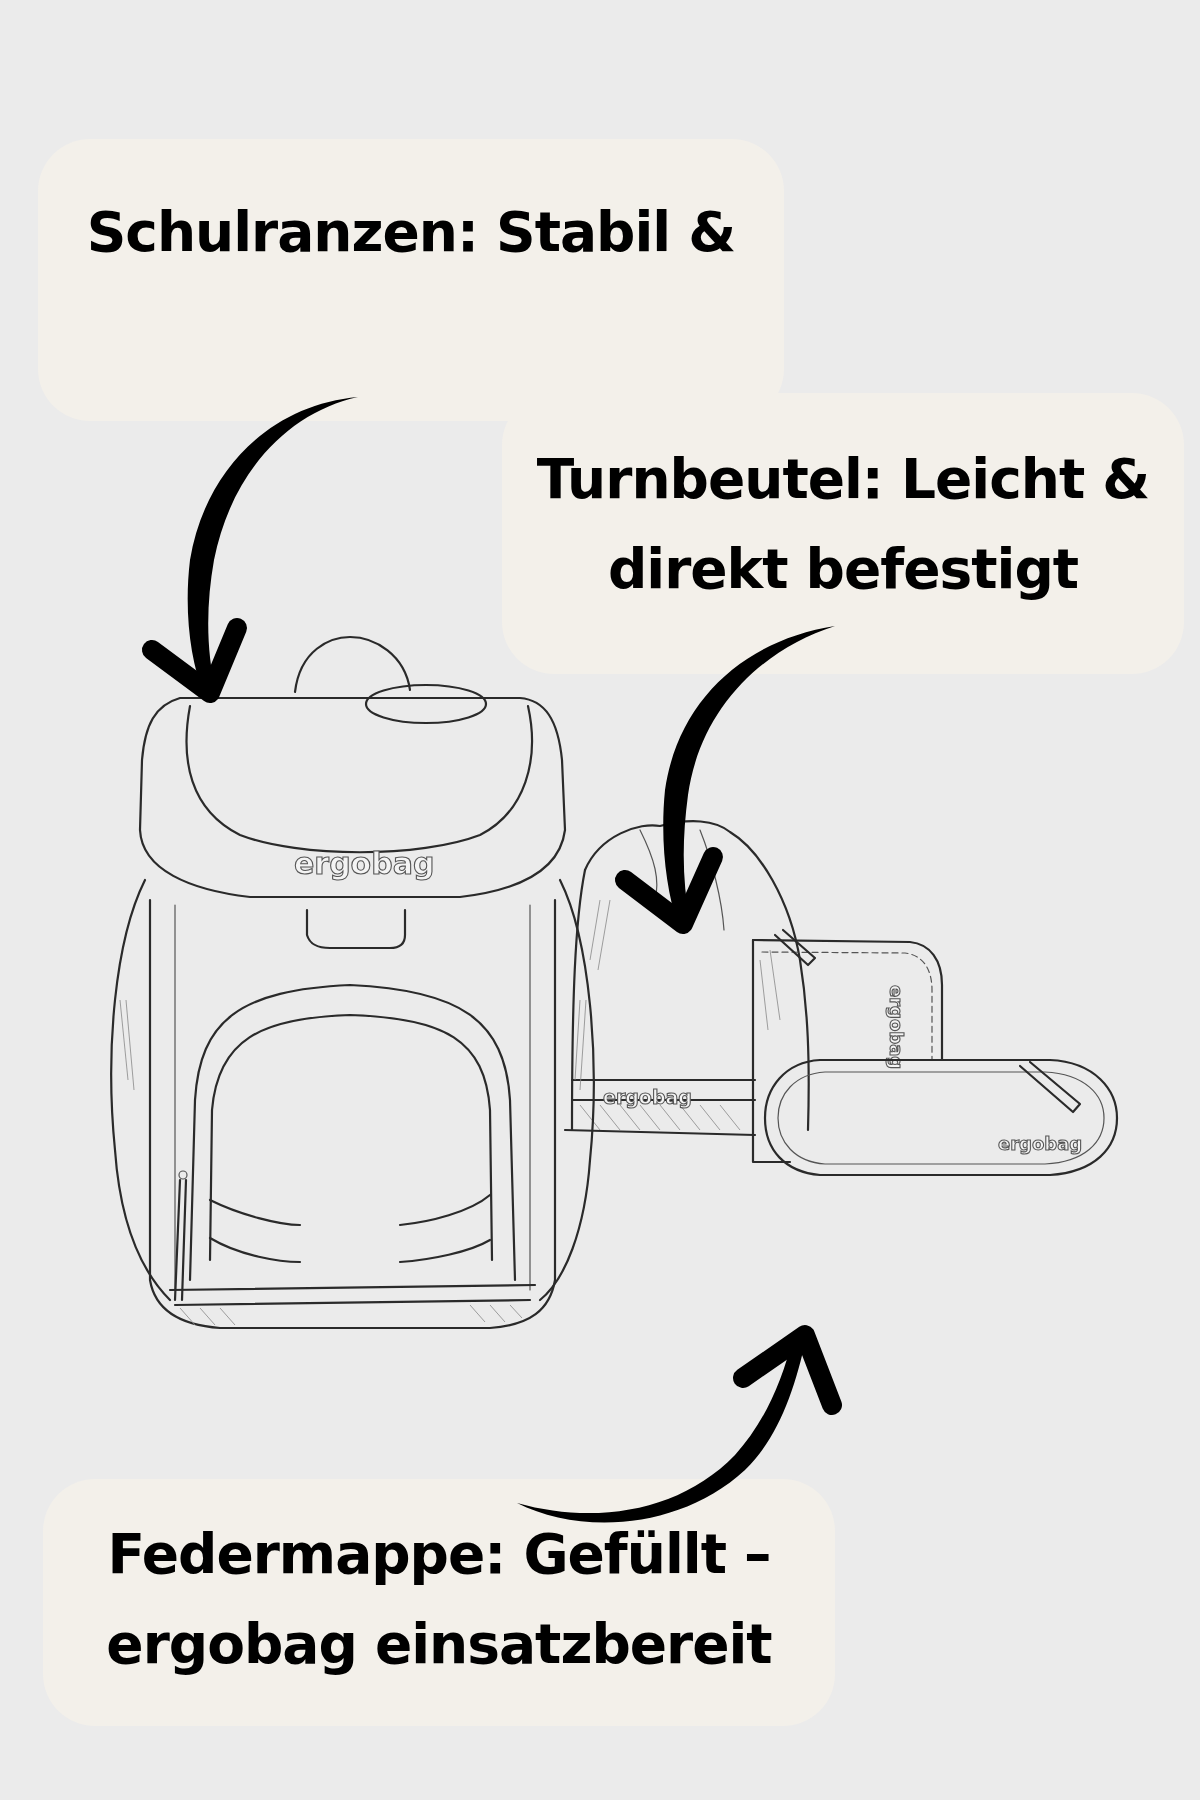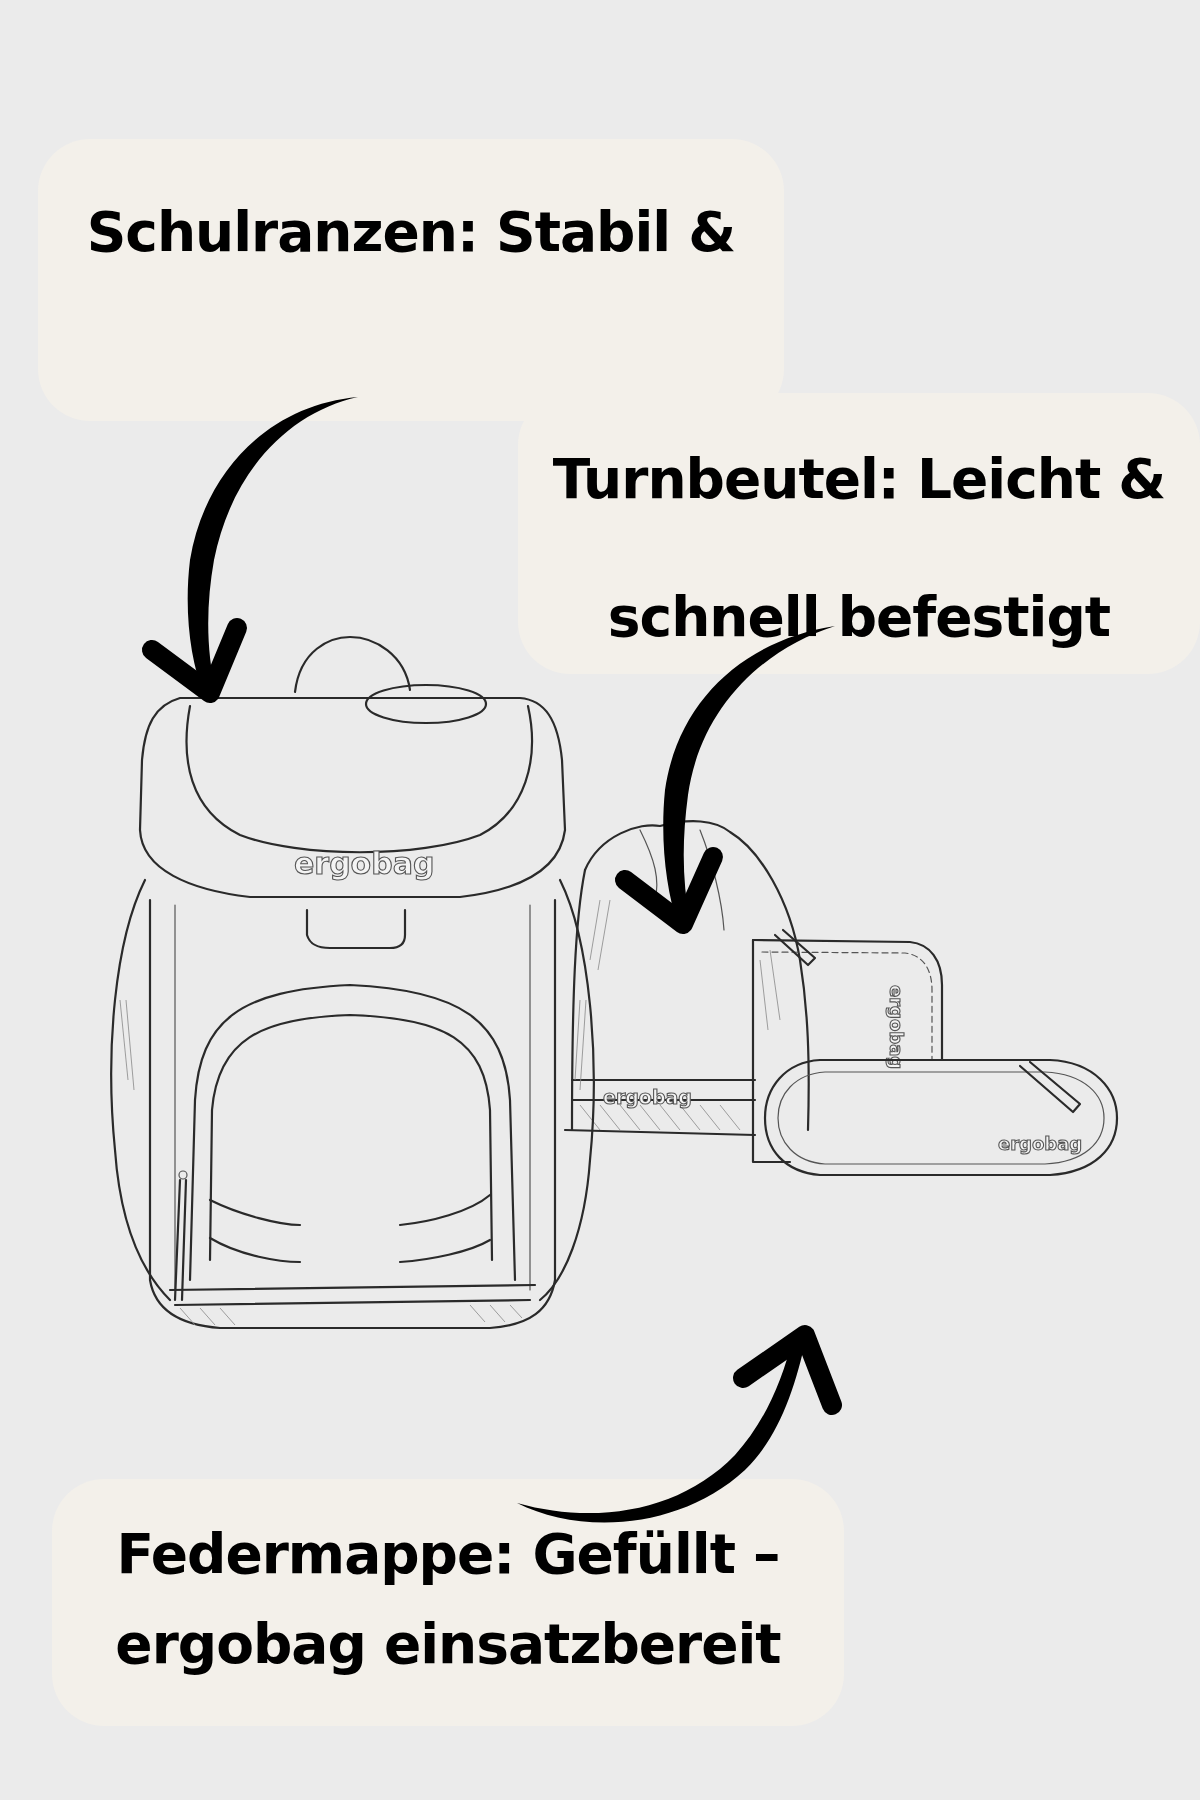--- a/index.html
+++ b/index.html
@@ -19,40 +19,40 @@
   }
   .callout .line {
     display: block;
     font-weight: bold;
     font-size: 55px;
     letter-spacing: -1px;
     line-height: 90px;
     white-space: nowrap;
   }
   #callout-schulranzen { left: 38px; top: 139px; width: 746px; height: 282px; padding-top: 48px; z-index: 1; }
-  #callout-turnbeutel  { left: 518px; top: 393px; width: 682px; height: 281px; padding-top: 41px; z-index: 2; border-top-right-radius: 52px; border-bottom-right-radius: 52px; gap: 48px; }
-  #callout-federmappe  { left: 52px; top: 1479px; width: 792px; height: 247px; padding-top: 30px; z-index: 1; }
+  #callout-turnbeutel  { left: 502px; top: 393px; width: 682px; height: 281px; padding-top: 41px; z-index: 2; border-top-right-radius: 52px; border-bottom-right-radius: 52px; }
+  #callout-federmappe  { left: 43px; top: 1479px; width: 792px; height: 247px; padding-top: 30px; z-index: 1; }
   svg.art { position: absolute; left: 0; top: 0; width: 1200px; height: 1800px; z-index: 3; pointer-events: none; }
   .sketch { fill: none; stroke: #2a2a2a; stroke-width: 2.2; stroke-linecap: round; stroke-linejoin: round; }
   .sketch-thin { fill: none; stroke: #555; stroke-width: 1.2; stroke-linecap: round; }
   .hatch { fill: none; stroke: #888; stroke-width: 0.8; }
   .logo-text { font-family: "DejaVu Sans", sans-serif; font-weight: bold; fill: #f4f4f4; stroke: #555; stroke-width: 1.1; }
   .arrow-shaft { fill: #000; stroke: none; }
   .arrow-head { fill: none; stroke: #000; stroke-width: 20; stroke-linecap: round; stroke-linejoin: round; }
 </style>
 </head>
 <body>
 
 <div class="callout" id="callout-schulranzen">
   <span class="line">Schulranzen: Stabil &amp;</span>
 </div>
 
 <div class="callout" id="callout-turnbeutel">
   <span class="line">Turnbeutel: Leicht &amp;</span>
-  <span class="line">schnell befestigt</span>
+  <span class="line">direkt befestigt</span>
 </div>
 
 <div class="callout" id="callout-federmappe">
   <span class="line">Federmappe: Gefüllt –</span>
   <span class="line">ergobag einsatzbereit</span>
 </div>
 
 <svg class="art" viewBox="0 0 1200 1800" xmlns="http://www.w3.org/2000/svg">
 
   <g>

